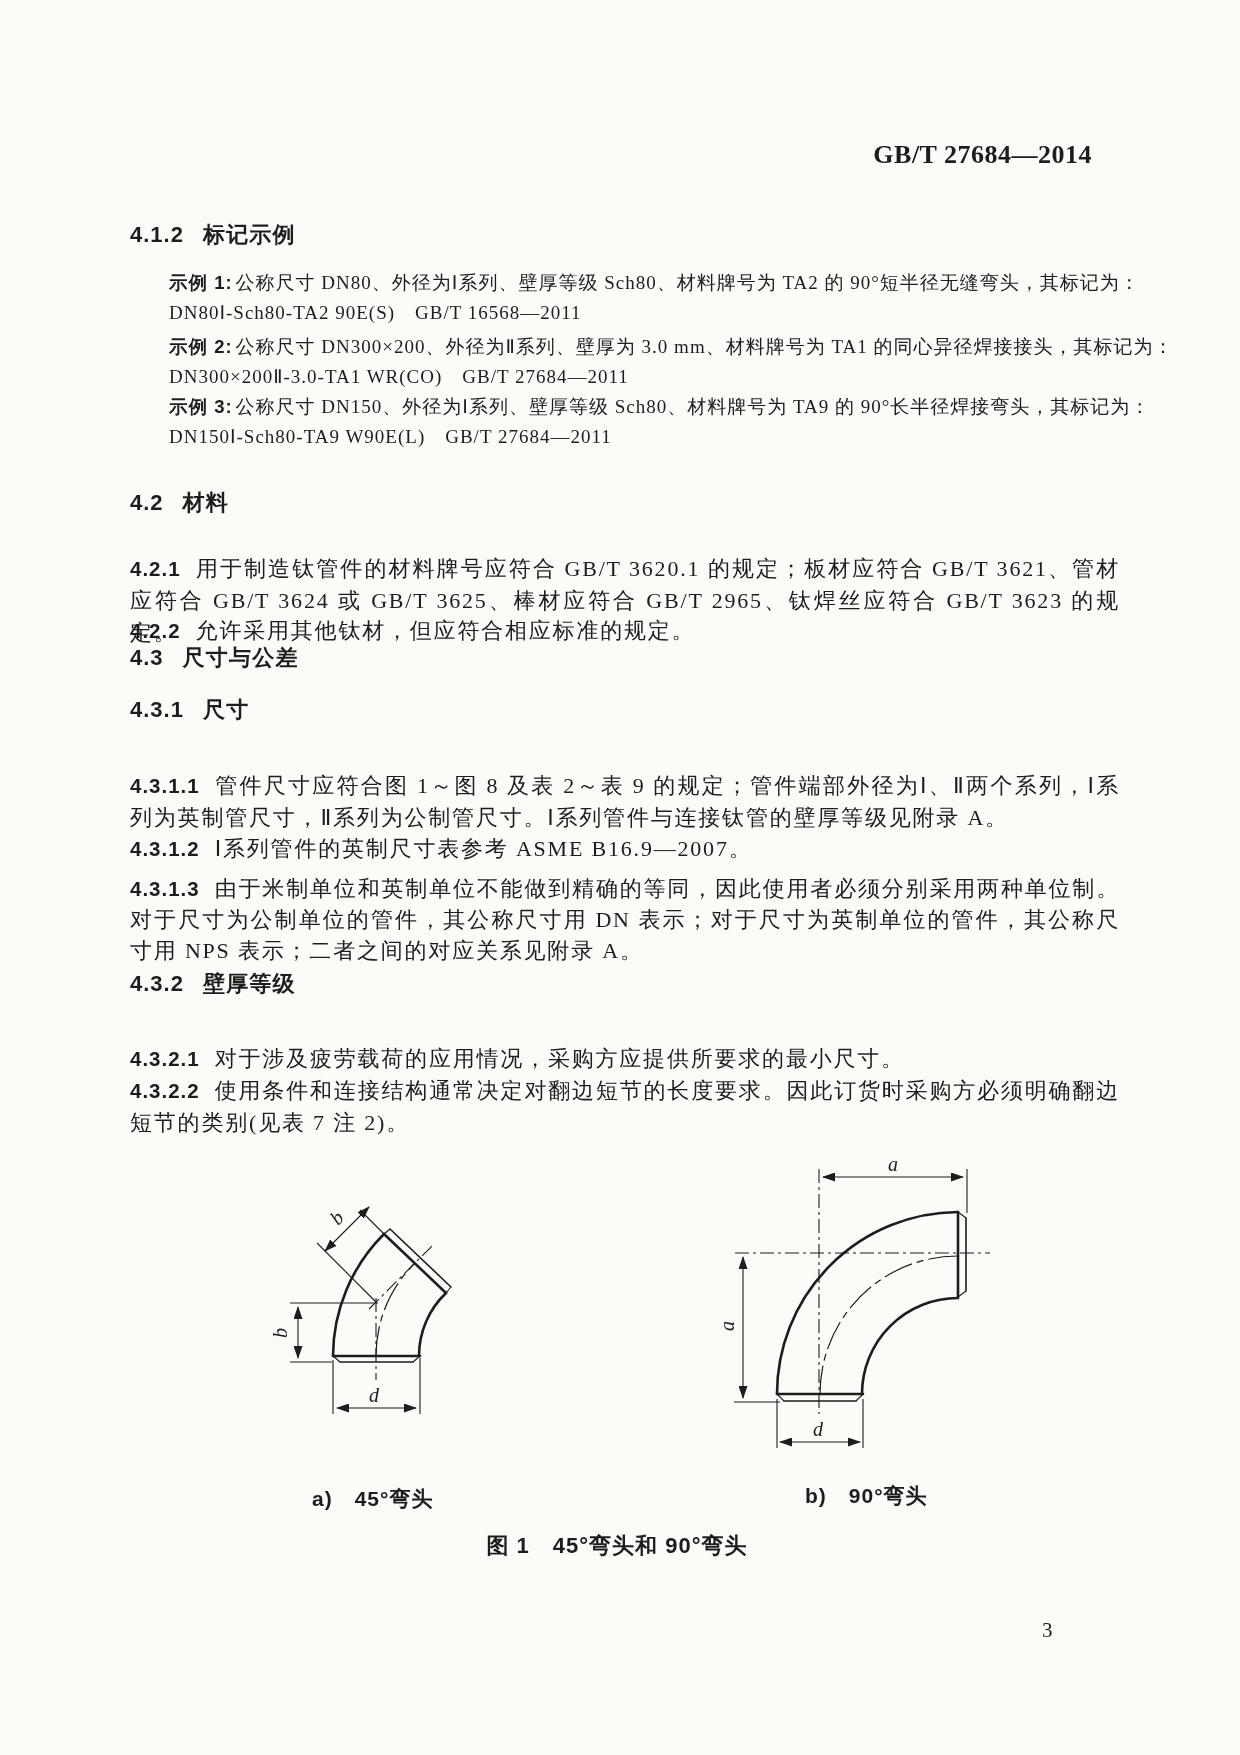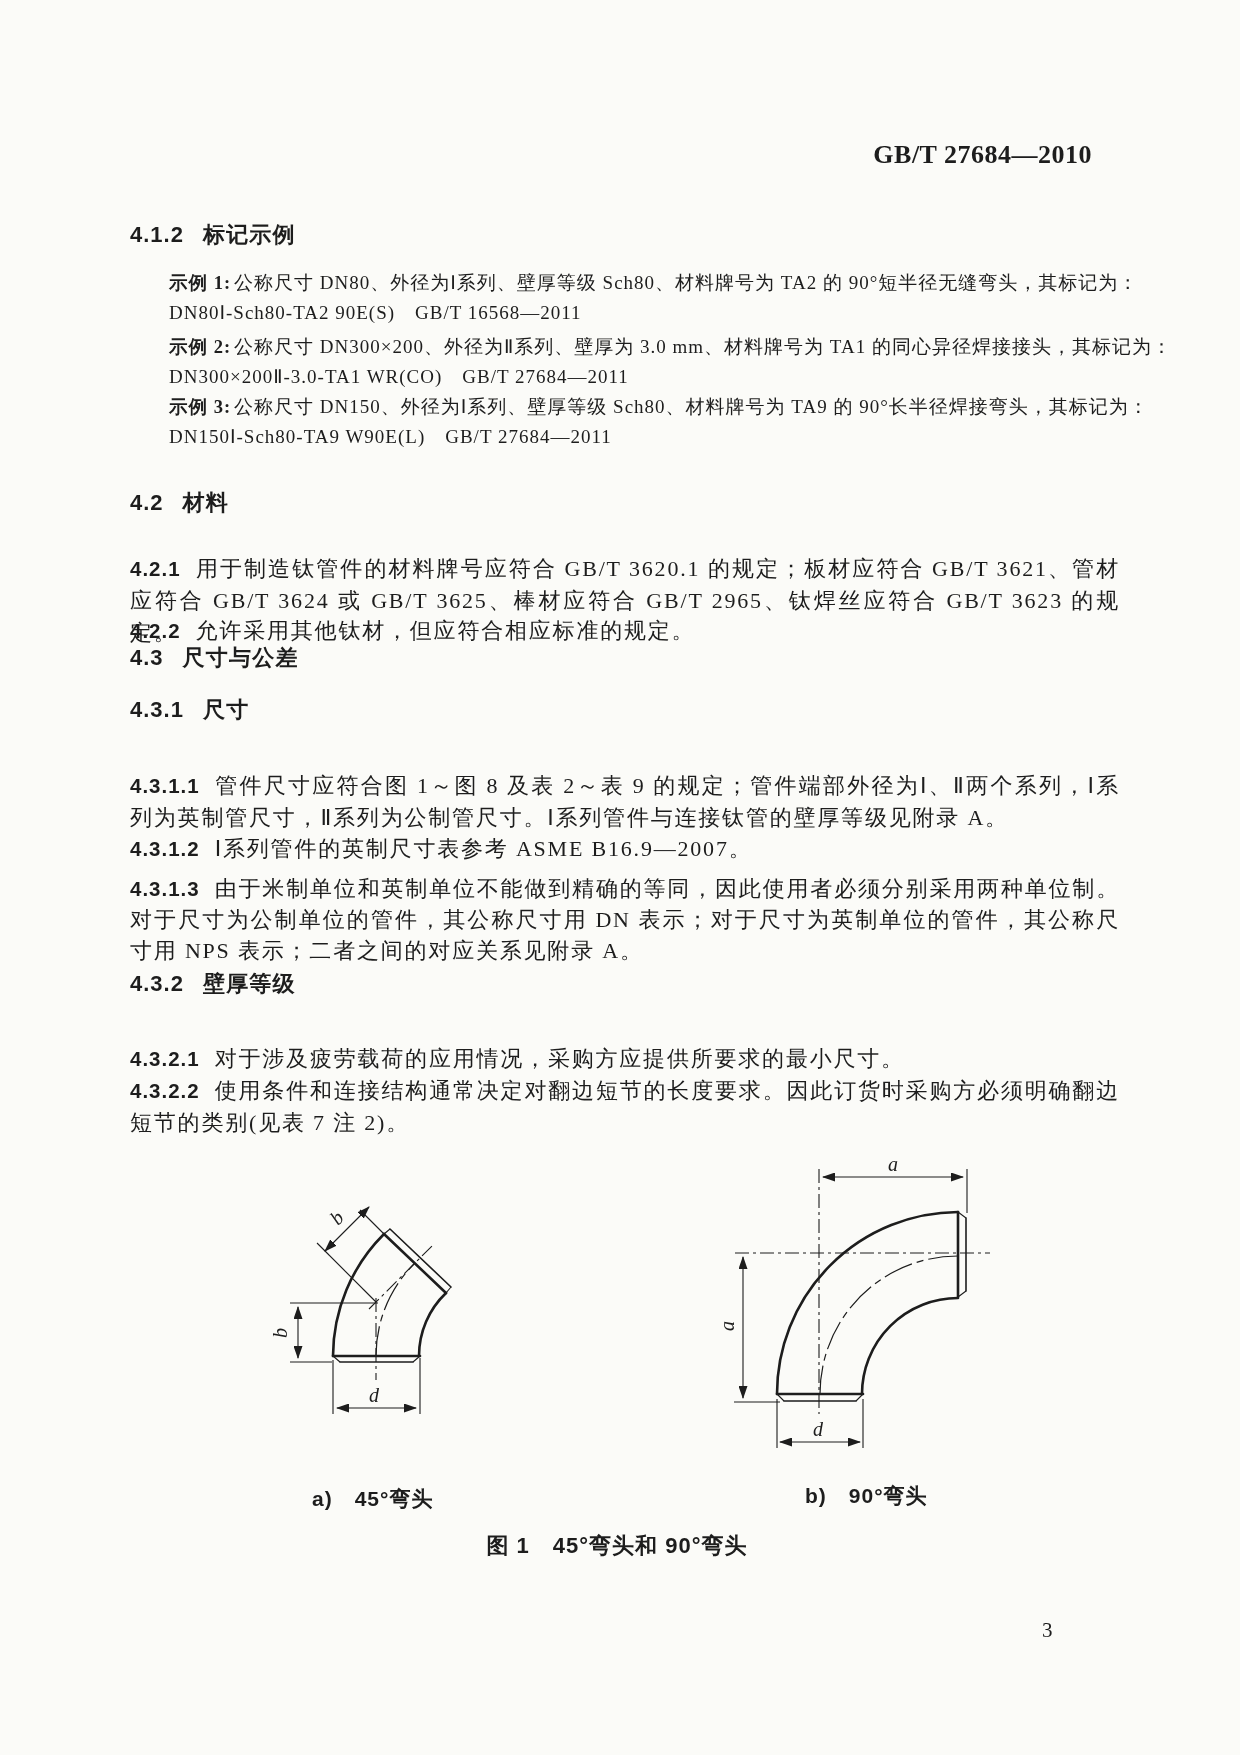--- a/index.html
+++ b/index.html
@@ -26,21 +26,21 @@
   .para .cnum {
     font-family:"Liberation Sans", sans-serif; font-weight:700;
     font-size:20.5px; margin-right:15px; letter-spacing:1px;
   }
   .example {
     position:absolute; left:169px; width:1005px;
     font-size:19px; line-height:30px; letter-spacing:1px;
   }
   .ex-line { margin:0; }
   .ex-label {
-    font-family:Liberation Serif, serif; font-weight:700;
+    font-family:Liberation Sans, sans-serif; font-weight:700;
     font-size:18.5px; margin-right:3px;
   }
   .fig-caption {
     position:absolute; font-family:"Liberation Sans", sans-serif;
     font-weight:700; font-size:21px; letter-spacing:1px; white-space:nowrap;
   }
   .fig-title {
     position:absolute; font-family:"Liberation Sans", sans-serif;
     font-weight:700; font-size:22px; letter-spacing:1px;
     text-align:center; white-space:nowrap;
@@ -55,21 +55,21 @@
   svg.fig text {
     font-family:"Liberation Serif", serif; font-style:italic;
     font-size:20px; fill:var(--ink);
   }
 </style>
 </head>
 <body>
 
 <div class="page">
 
-  <div class="code">GB/T 27684—2010</div>
+  <div class="code">GB/T 27684—2014</div>
 
   <div class="heading" style="top:222px;">
     <span class="hnum">4.1.2</span><span>标记示例</span>
   </div>
 
   <div class="example" style="top:268px;">
     <p class="ex-line"><span class="ex-label">示例 1:</span><span>公称尺寸 DN80、外径为Ⅰ系列、壁厚等级 Sch80、材料牌号为 TA2 的 90°短半径无缝弯头，其标记为：</span></p>
     <p class="ex-line">DN80Ⅰ-Sch80-TA2 90E(S)　GB/T 16568—2011</p>
   </div>
   <div class="example" style="top:332px;">

